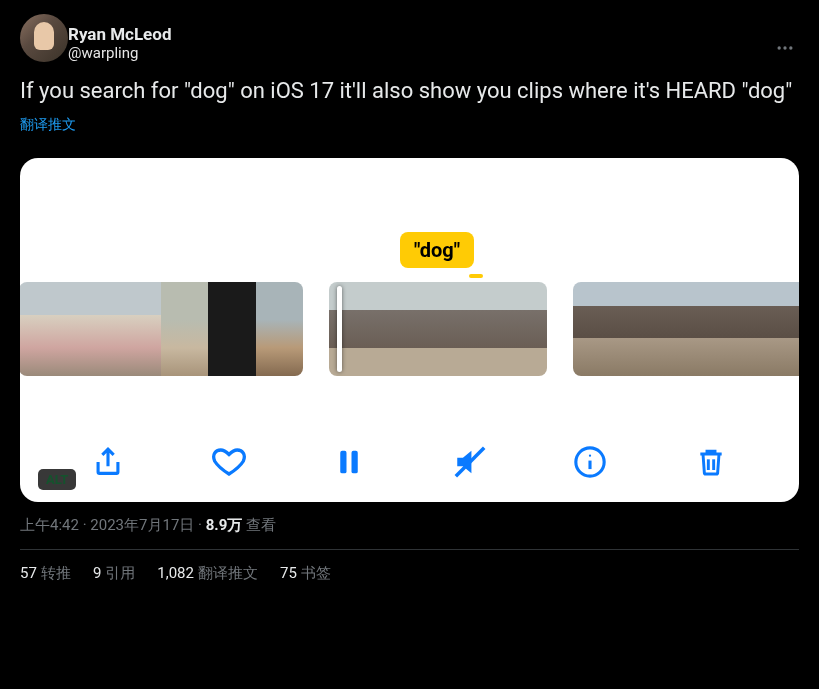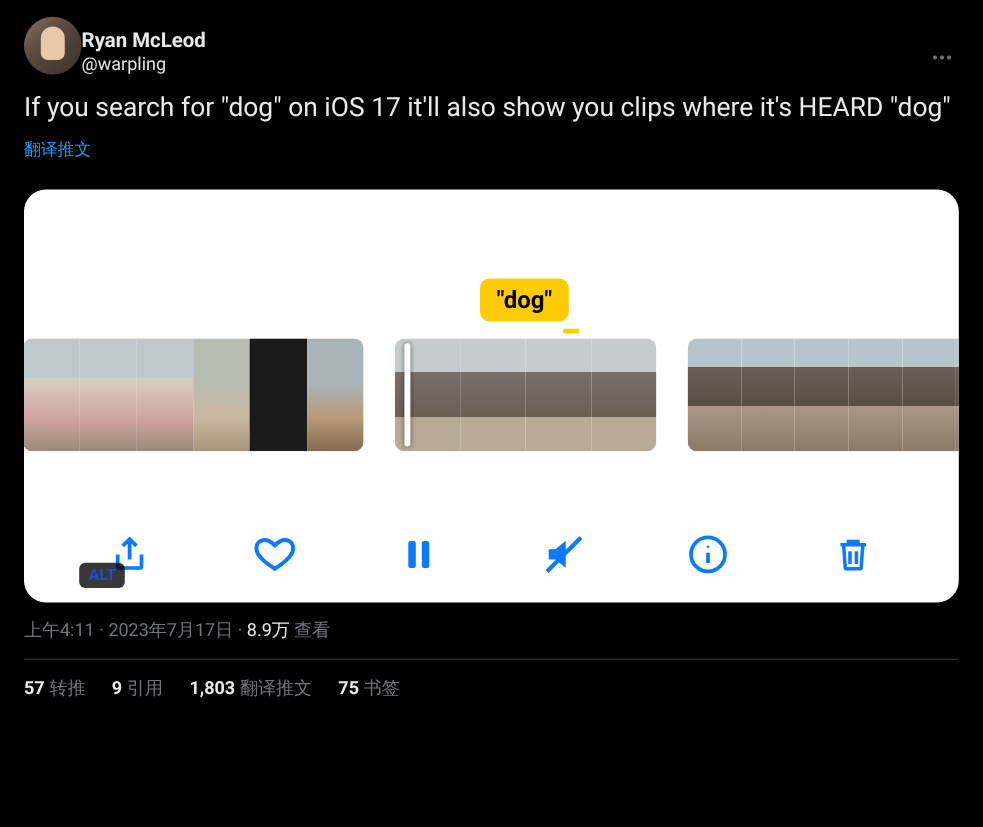--- a/index.html
+++ b/index.html
@@ -154,47 +154,46 @@
     justify-content: center;
     cursor: pointer;
   }
   .toolbar svg { stroke: #0a7aff; fill: none; stroke-width: 2.2; }
   .toolbar .pause svg rect { fill: #0a7aff; stroke: none; }
   .alt-badge {
     position: absolute;
     left: 18px;
     bottom: 12px;
     background: rgba(0,0,0,0.78);
-    color: #1d4ed8;
+    color: #14532d;
     font-weight: 700;
     font-size: 13px;
     padding: 3px 8px;
     border-radius: 5px;
     cursor: pointer;
-    margin-left: 28px;
   }
   .meta-line {
     font-size: 15px;
     color: #71767b;
     margin-bottom: 14px;
   }
-  .meta-line .views-count { color: #e7e9ea; font-weight: 400; }
+  .meta-line .views-count { color: #e7e9ea; font-weight: 700; }
   .divider {
     border: none;
     border-top: 1px solid #2f3336;
     margin: 0;
   }
   .stats {
     display: flex;
     gap: 22px;
     padding: 14px 0;
     font-size: 15px;
     color: #71767b;
   }
-  .stats .count { color: #e7e9ea; font-weight: 700; margin-right: 4px; }
+  .stats .count { color: #e7e9ea; font-weight: 400; margin-right: 4px; }
   .stat-item { cursor: pointer; }
 </style>
 </head>
 <body>
 
 <div class="tweet">
 
   <div class="header">
     <div class="avatar"></div>
     <div class="names">
@@ -281,25 +280,25 @@
             <line x1="10" y1="10" x2="10" y2="18"></line>
             <line x1="14" y1="10" x2="14" y2="18"></line>
           </svg>
       </div>
     </div>
 
     <div class="alt-badge">ALT</div>
   </div>
 
   <div class="meta-line">
-    <span>上午4:11</span><span> · </span><span>2023年7月17日</span><span> · </span><span class="views-count">8.9万</span> <span>查看</span>
+    <span>上午4:42</span><span> · </span><span>2023年7月17日</span><span> · </span><span class="views-count">8.9万</span> <span>查看</span>
   </div>
 
   <hr class="divider">
 
   <div class="stats">
     <div class="stat-item"><span class="count">57</span><span>转推</span></div>
     <div class="stat-item"><span class="count">9</span><span>引用</span></div>
-    <div class="stat-item"><span class="count">1,803</span><span>翻译推文</span></div>
+    <div class="stat-item"><span class="count">1,082</span><span>翻译推文</span></div>
     <div class="stat-item"><span class="count">75</span><span>书签</span></div>
   </div>
 
 </div>
 
 </body></html>

